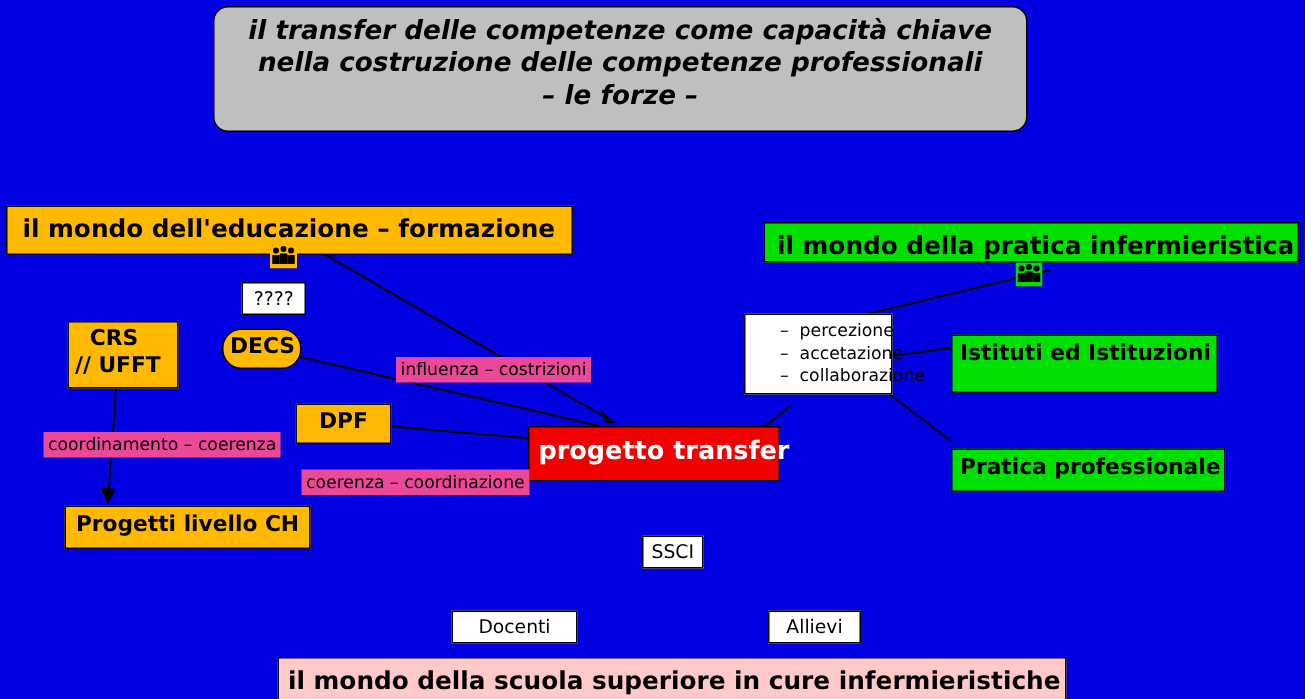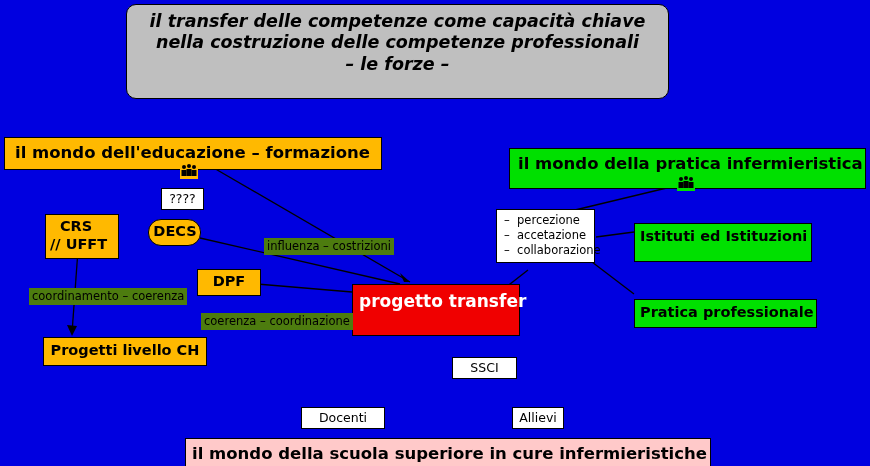--- a/index.html
+++ b/index.html
@@ -27,24 +27,24 @@
     pointer-events: none;
   }
   .node {
     position: absolute;
     box-sizing: border-box;
     white-space: pre;
     line-height: 1.22;
   }
   
   .title-box {
-    left: 126px;
+    left: 142px;
     top: 4px;
     width: 543px;
-    padding: 6px 10px 23px 10px;
+    padding: 6px 10px 12px 10px;
     background: #bfbfbf;
     border: 1px solid #000;
     border-radius: 10px;
     text-align: center;
     font-style: italic;
     font-weight: bold;
     font-size: 17.5px;
     color: #000;
   }
   
@@ -63,21 +63,21 @@
   
   #n-educazione {
     left: 4px; top: 137px; width: 378px;
     padding: 5px 6px 6px 6px;
     font-size: 16.5px;
     text-align: left;
     padding-left: 10px;
   }
   #n-pratica-inf {
     left: 509px; top: 148px; width: 357px;
-    padding: 5px 6px 14px 6px;
+    padding: 5px 6px 0 6px;
     font-size: 16.5px;
     text-align: left;
     padding-left: 8px;
   }
   #n-crs {
     left: 45px; top: 214px; width: 74px;
     padding: 3px 16px 5px 4px;
     font-size: 14.5px;
   }
   #n-decs {
@@ -91,71 +91,70 @@
     padding: 3px 4px 4px 4px;
     font-size: 14.5px;
   }
   #n-progetti-ch {
     left: 43px; top: 337px; width: 164px;
     padding: 4px 5px 5px 5px;
     font-size: 14.5px;
   }
   #n-progetto-transfer {
     left: 352px; top: 284px; width: 168px;
-    padding: 6px 6px 23px 6px;
+    padding: 6px 6px 8px 6px;
     font-size: 17px;
   }
   #n-istituti {
     left: 634px; top: 223px; width: 178px;
     padding: 4px 5px 15px 5px;
     font-size: 14.5px;
   }
   #n-pratica-prof {
     left: 634px; top: 299px; width: 183px;
     padding: 4px 6px 5px 5px;
     font-size: 14.5px;
   }
   #n-scuola-sup {
     left: 185px; top: 438px; width: 526px;
     padding: 5px 6px 6px 6px;
     font-size: 16.5px;
   }
   #n-percezione {
     left: 496px; top: 209px; width: 99px;
-    padding: 3px 5px 4px 7px;
+    padding: 3px 5px 4px 23px;
     font-size: 11.5px;
     text-align: left;
     line-height: 1.3;
   }
   #n-qqqq {
     left: 161px; top: 188px; width: 43px;
     padding: 2px 3px 3px 3px;
     font-size: 12.5px;
   }
   #n-ssci {
-    left: 428px; top: 357px; width: 65px;
+    left: 428px; top: 357px; width: 41px;
     padding: 2px 4px 3px 4px;
     font-size: 12.5px;
-    margin-left: 24px;
   }
   #n-docenti {
     left: 301px; top: 407px; width: 84px;
     padding: 2px 4px 3px 4px;
     font-size: 12.5px;
   }
   #n-allievi {
-    left: 512px; top: 407px; width: 52px;
+    left: 512px; top: 407px; width: 62px;
     padding: 2px 4px 3px 4px;
     font-size: 12.5px;
   }
 
   
   .edge-label {
     position: absolute;
-    background: #4d7c0f;
+    background: #ec4899;
     color: #000;
     font-size: 11.5px;
     padding: 1px 3px 2px 3px;
     white-space: pre;
     border: 0;
   }
   #l-influenza { left: 264px; top: 238px; }
   #l-coordinamento { left: 29px; top: 288px; }
   #l-coerenza { left: 201px; top: 313px; }
 

